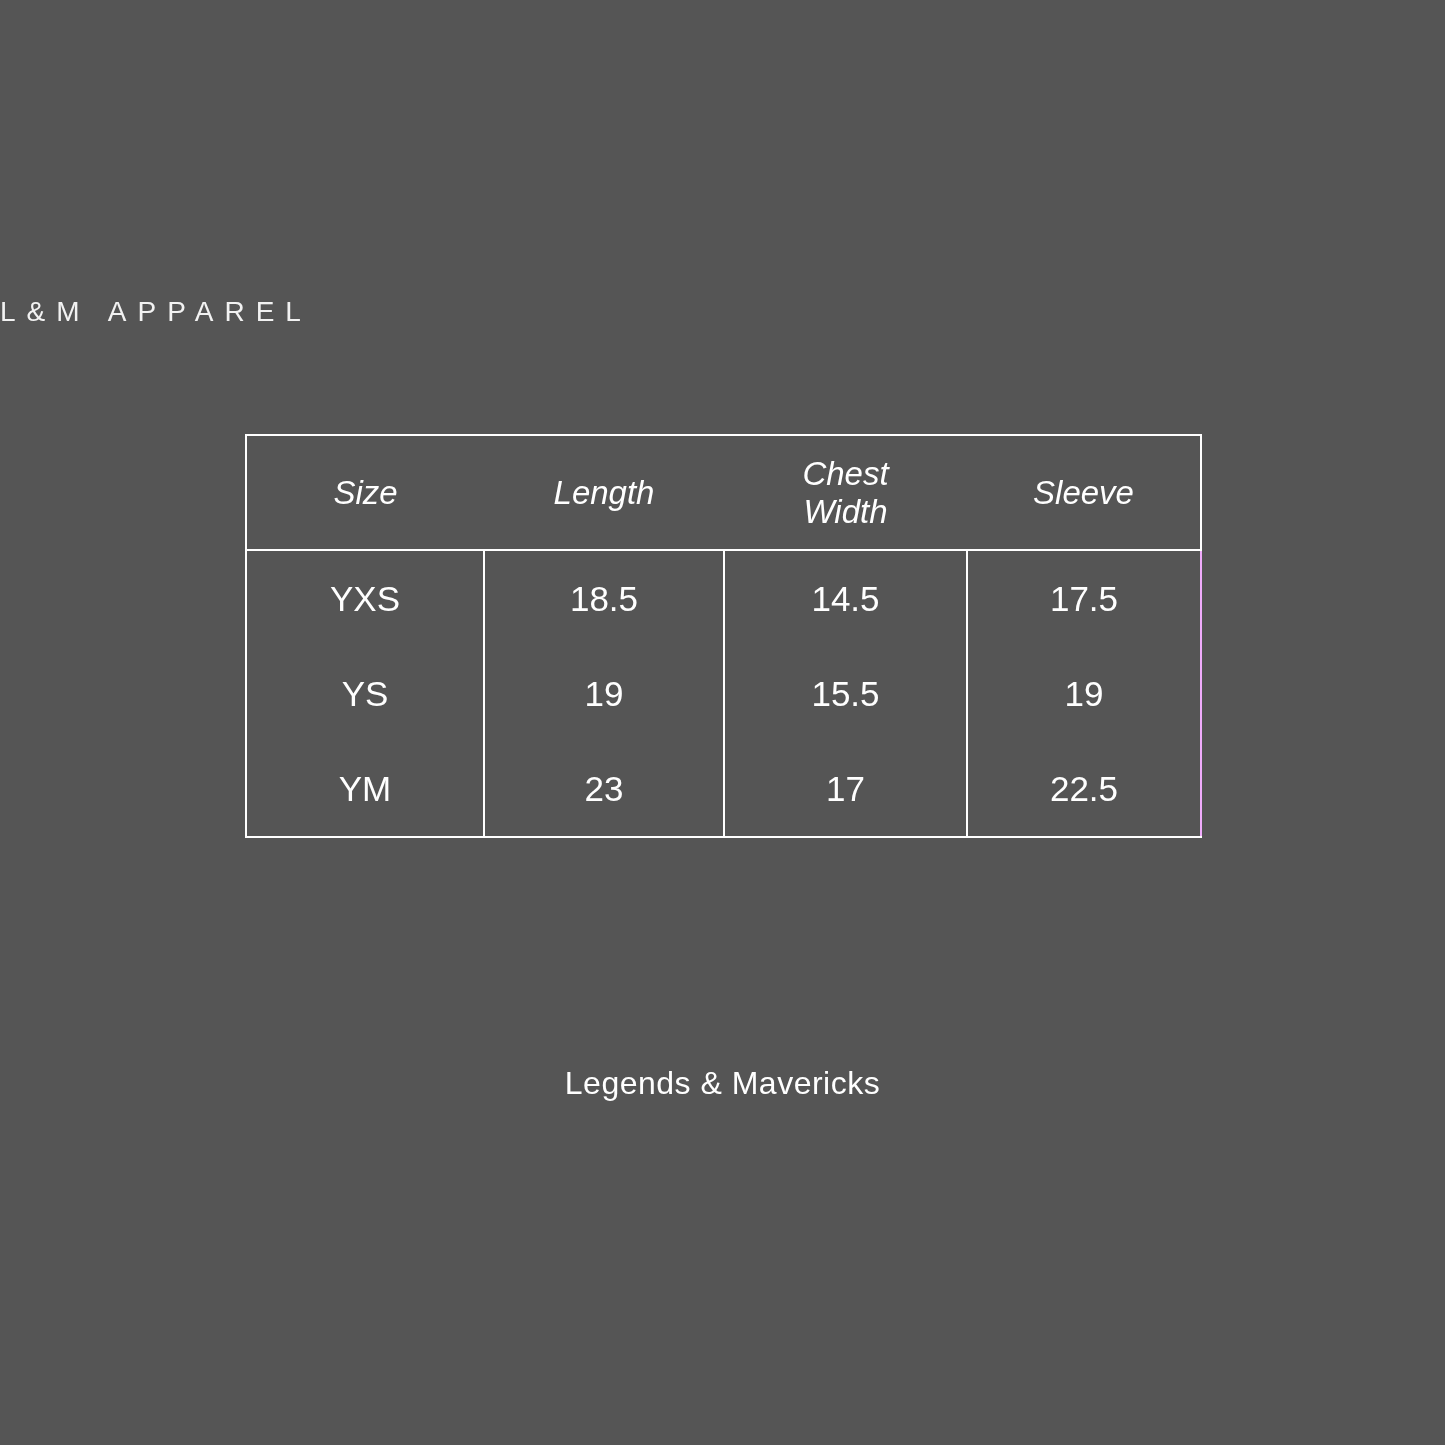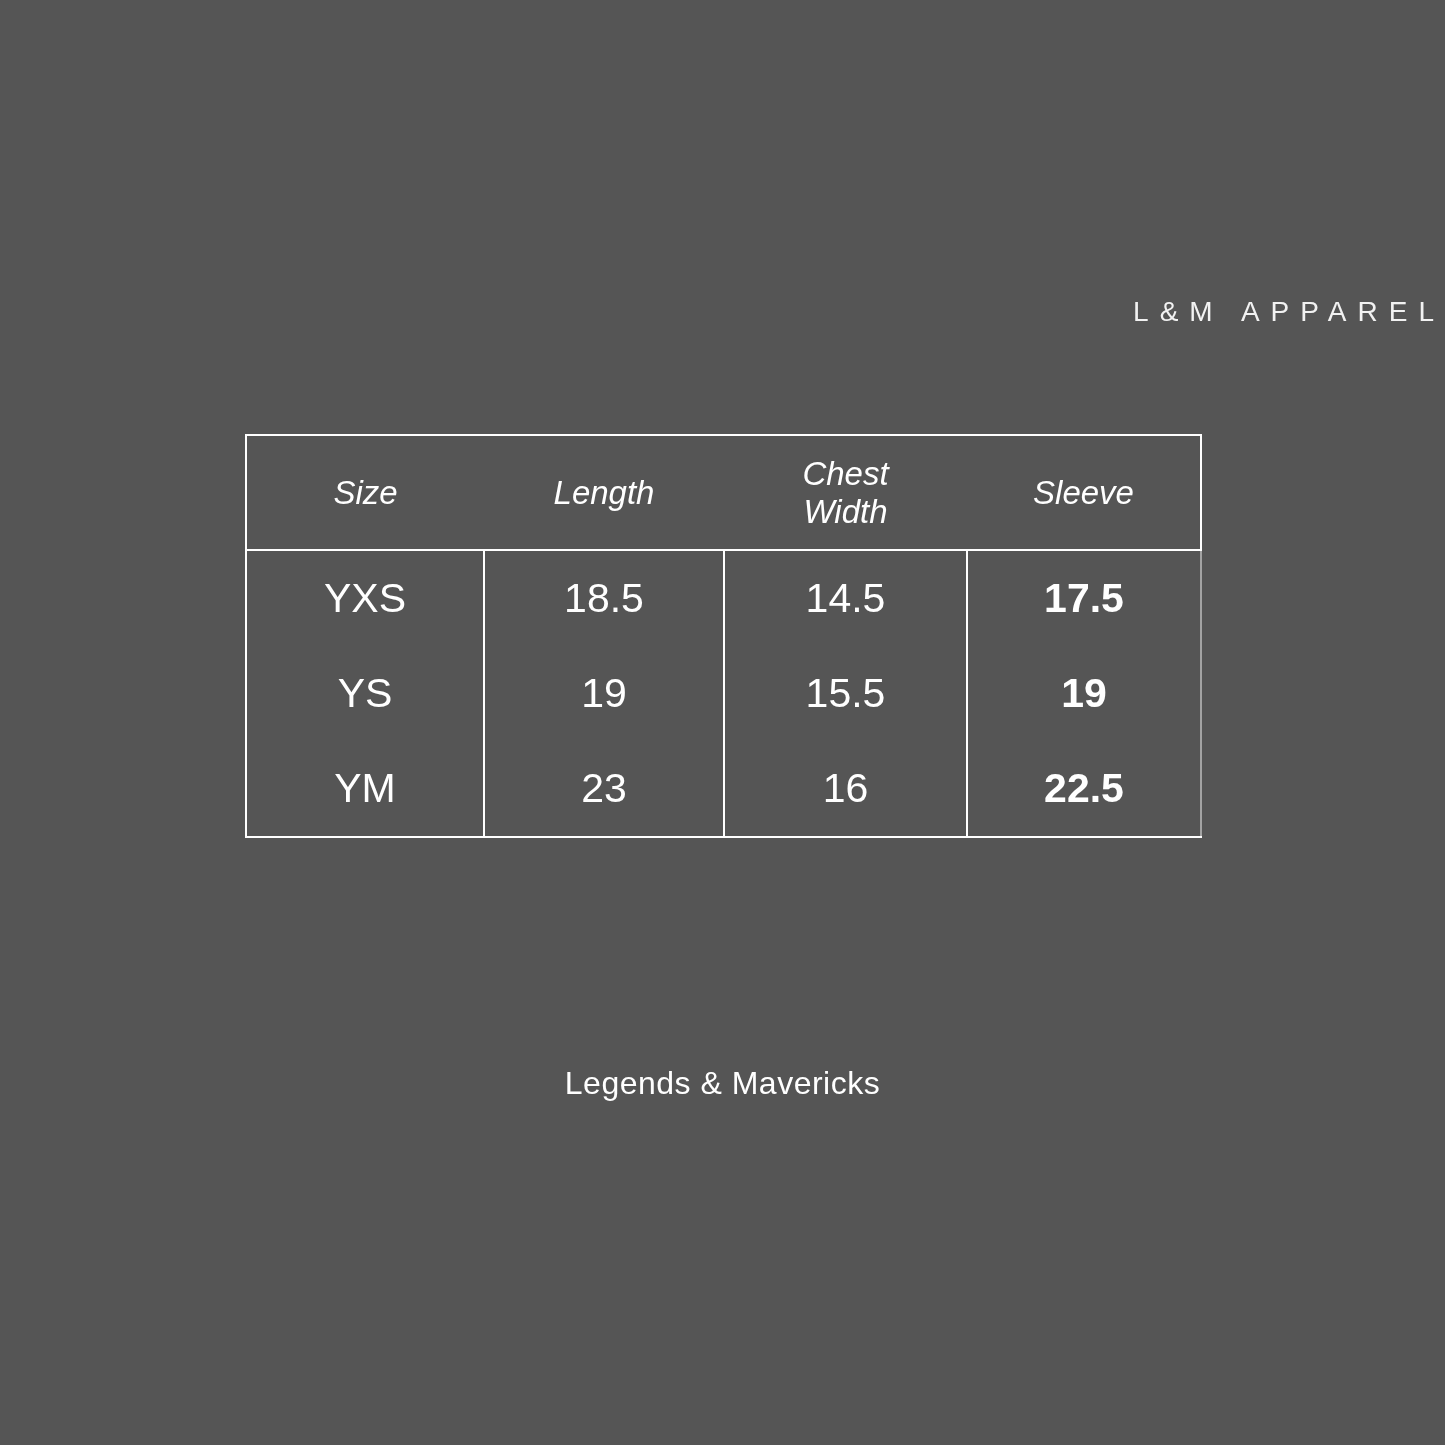--- a/index.html
+++ b/index.html
@@ -30,21 +30,21 @@
     letter-spacing: 7px;
     color: #ffffff;
     font-weight: 400;
     line-height: 1.05;
   }
   .subtitle {
     position: absolute;
     top: 296px;
     left: 0;
     width: 100%;
-    text-align: right;
+    text-align: left;
     font-family: "Liberation Sans", sans-serif;
     font-size: 28px;
     letter-spacing: 11px;
     color: #f2f2f2;
     font-weight: 400;
   }
   .table-wrap {
     position: absolute;
     top: 434px;
     left: 245px;
@@ -72,29 +72,28 @@
     border-bottom: 2px solid #ffffff;
     line-height: 1.15;
   }
   table.size-table thead th.first {
     border-left: 2px solid #ffffff;
   }
   table.size-table thead th.last {
     border-right: 2px solid #ffffff;
   }
   table.size-table tbody td {
-    font-size: 41px;
+    font-size: 35px;
     height: 91px;
     padding: 2px 6px;
     border-left: 2px solid #ffffff;
     font-weight: 400;
   }
   table.size-table tbody td.last {
-    border-right: 2px solid #a3a3a3;
-    font-weight: bold;
+    border-right: 2px solid #f0abfc;
   }
   table.size-table tbody tr:last-child td {
     border-bottom: 2px solid #ffffff;
   }
   .col-size { width: 238px; }
   .col-length { width: 240px; }
   .col-chest { width: 243px; }
   .col-sleeve { width: 234px; }
   .footer {
     position: absolute;
@@ -142,21 +141,21 @@
         </tr>
         <tr>
           <td>YS</td>
           <td>19</td>
           <td>15.5</td>
           <td class="last">19</td>
         </tr>
         <tr>
           <td>YM</td>
           <td>23</td>
-          <td>16</td>
+          <td>17</td>
           <td class="last">22.5</td>
         </tr>
       </tbody>
     </table>
   </div>
 
   <div class="footer">Legends &amp; Mavericks</div>
 
 </div>
 

